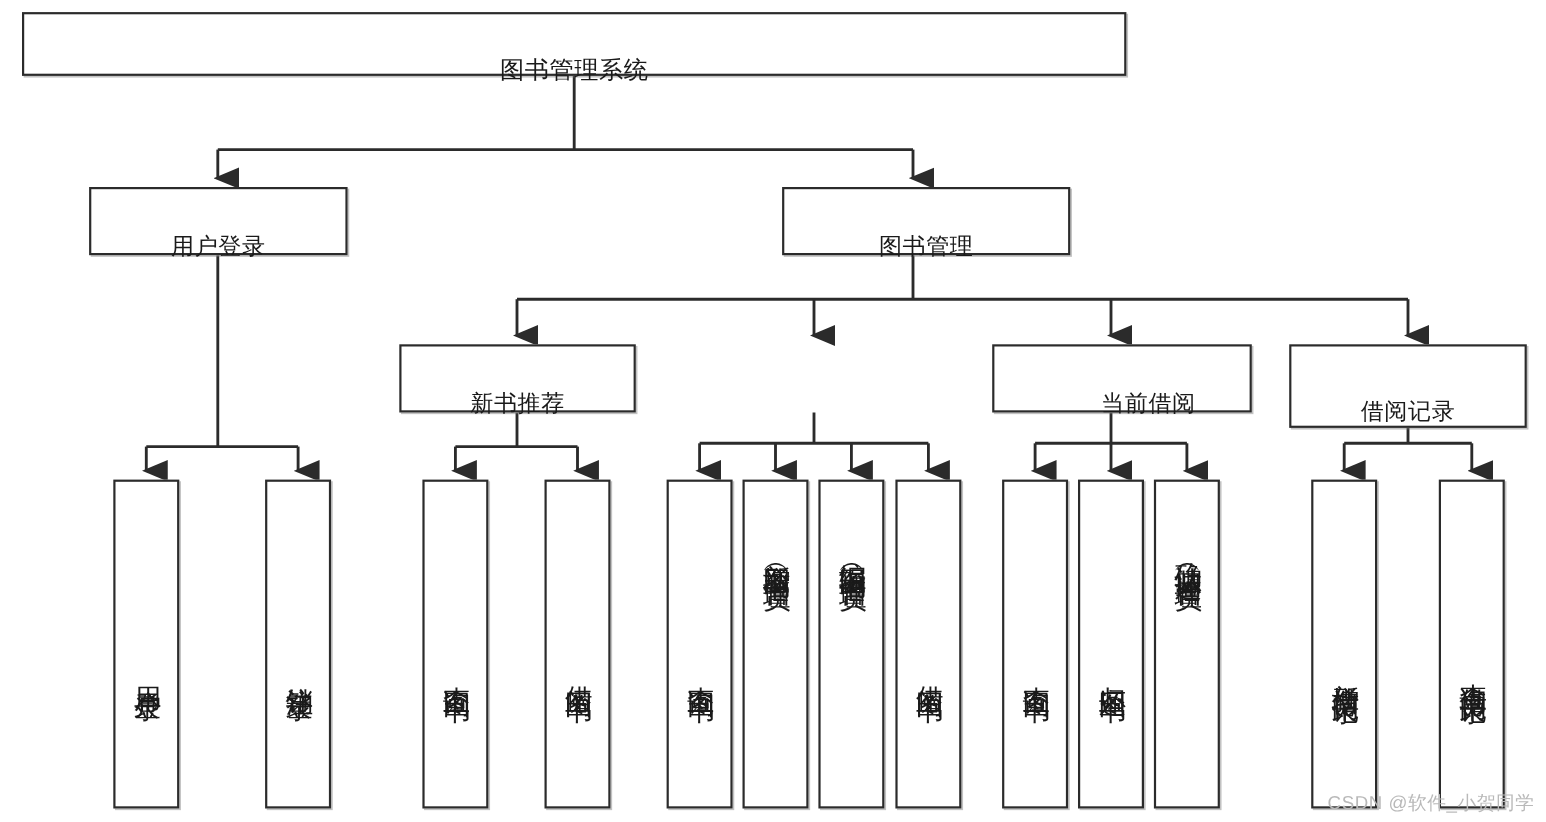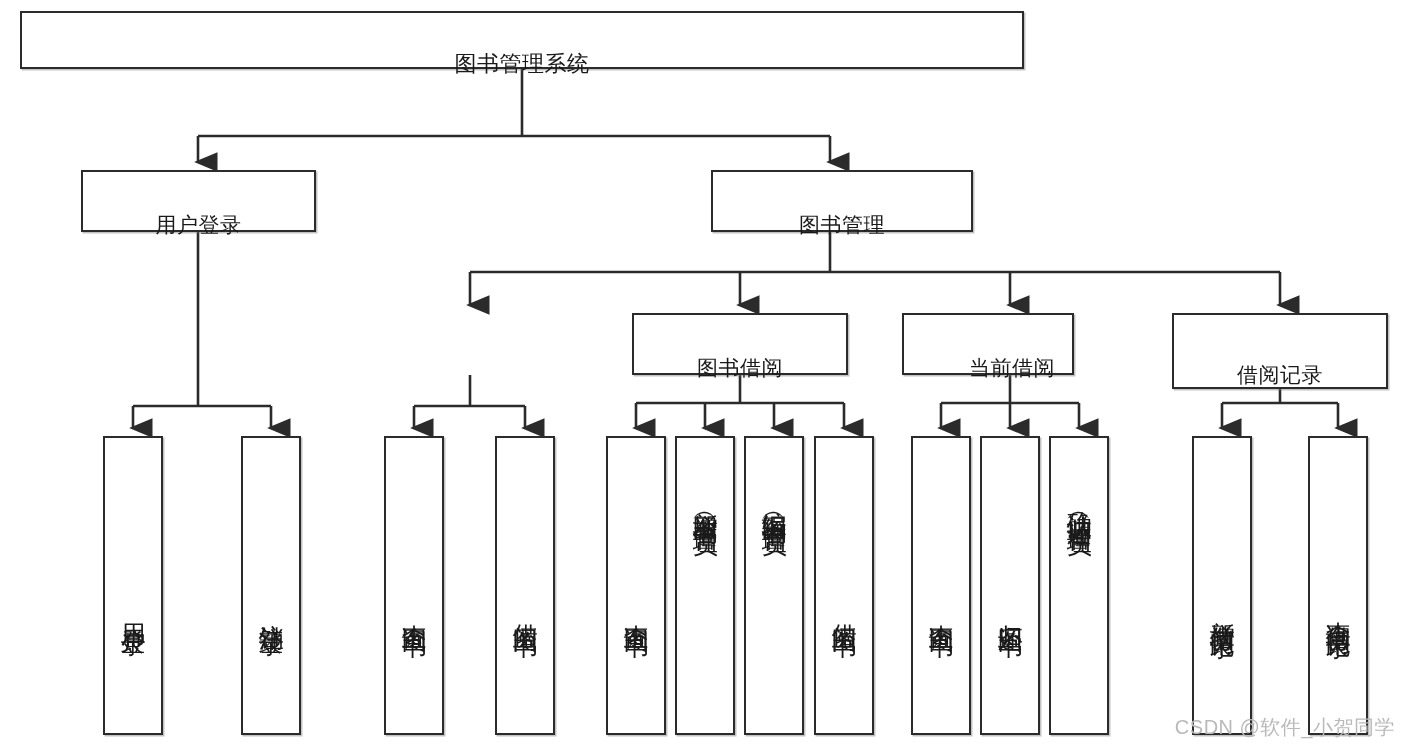--- a/index.html
+++ b/index.html
@@ -65,21 +65,21 @@
     white-space: nowrap;
   }
   .node.v.mid {
     align-items: center;
     padding-top: 0;
   }
   #watermark {
     position: absolute;
     right: 10px;
     bottom: 6px;
-    font-size: 20px;
+    font-size: 17px;
     color: #b9b9b9;
     letter-spacing: 0.5px;
     white-space: nowrap;
     user-select: none;
   }
 </style>
 </head>
 <body>
 
 <div id="canvas">
@@ -138,24 +138,24 @@
     <span class="cap">图书管理系统</span>
   </div>
 
   <div class="node h" style="left:81px; top:170px; width:235px; height:62px;">
     <span class="cap">用户登录</span>
   </div>
   <div class="node h" style="left:711px; top:170px; width:262px; height:62px;">
     <span class="cap">图书管理</span>
   </div>
 
-  <div class="node h" style="left:632px; top:313px; width:216px; height:62px;">
-    <span class="cap">图书借阅</span>
-  </div>
-  <div class="node h" style="left:902px; top:313px; width:172px; height:62px;padding-left:48px;">
+  <div class="node h" style="left:363px; top:313px; width:215px; height:62px;">
+    <span class="cap">新书推荐</span>
+  </div>
+  <div class="node h" style="left:902px; top:313px; width:236px; height:62px;padding-left:48px;">
     <span class="cap">当前借阅</span>
   </div>
   <div class="node h" style="left:1172px; top:313px; width:216px; height:76px;">
     <span class="cap">借阅记录</span>
   </div>
 
   <div class="node v mid" style="left:103px; top:436px; width:60px; height:299px;">
     <span class="cap">用户登录</span>
   </div>
   <div class="node v mid" style="left:241px; top:436px; width:60px; height:299px;">

